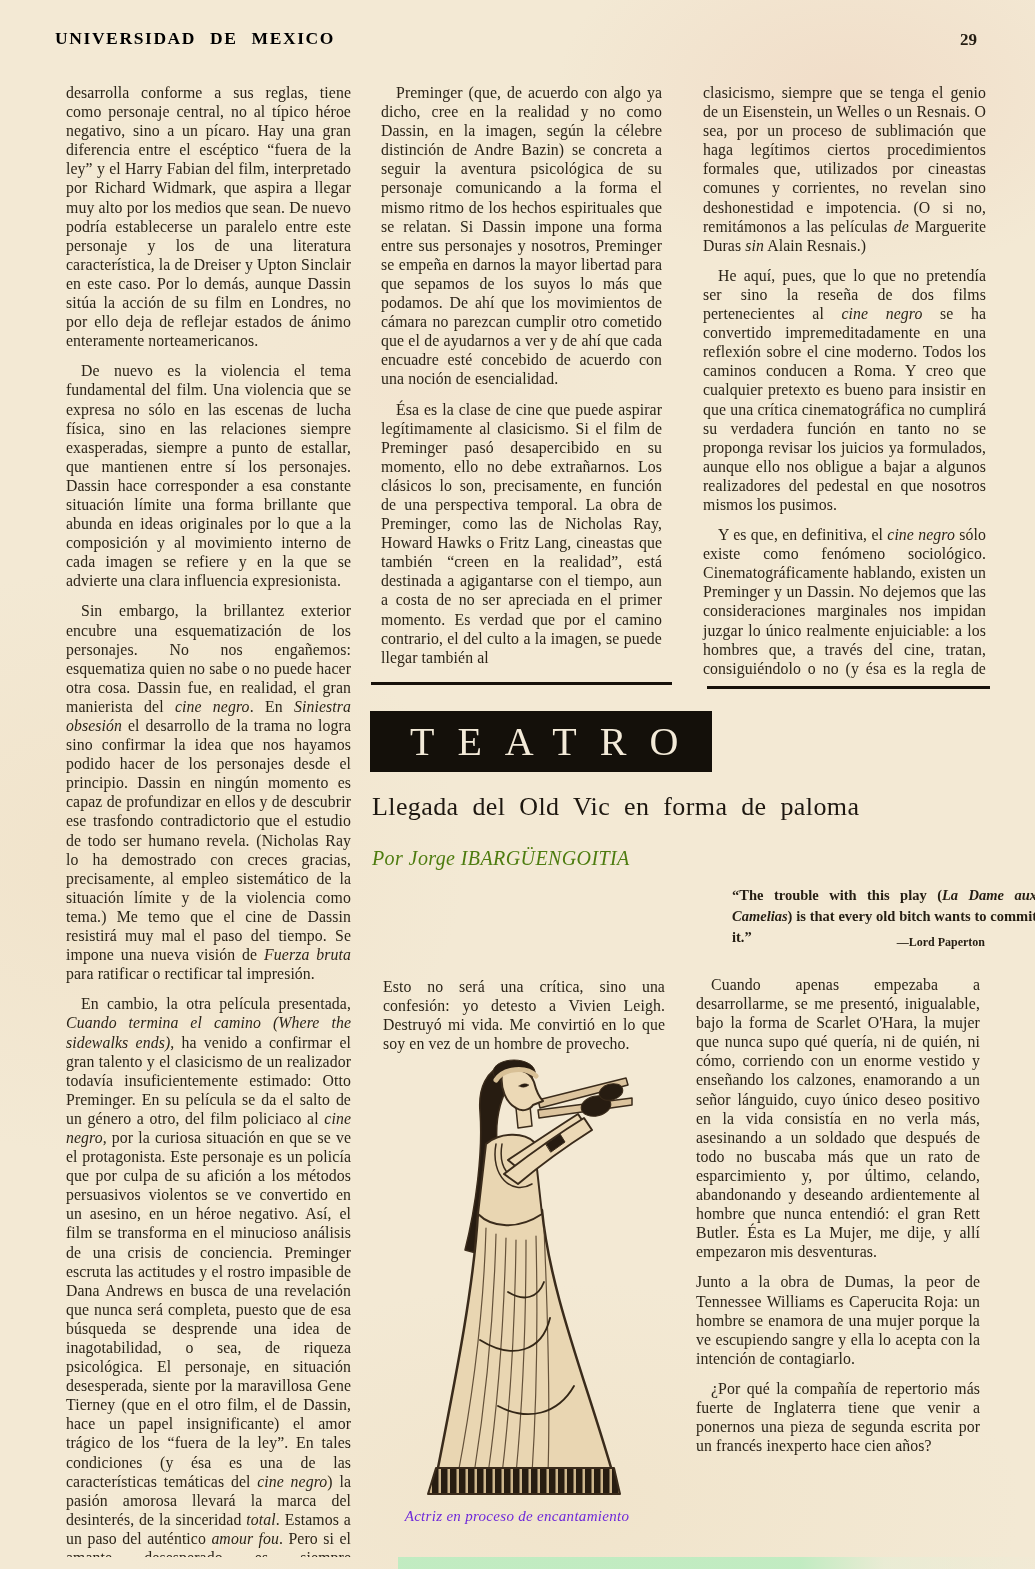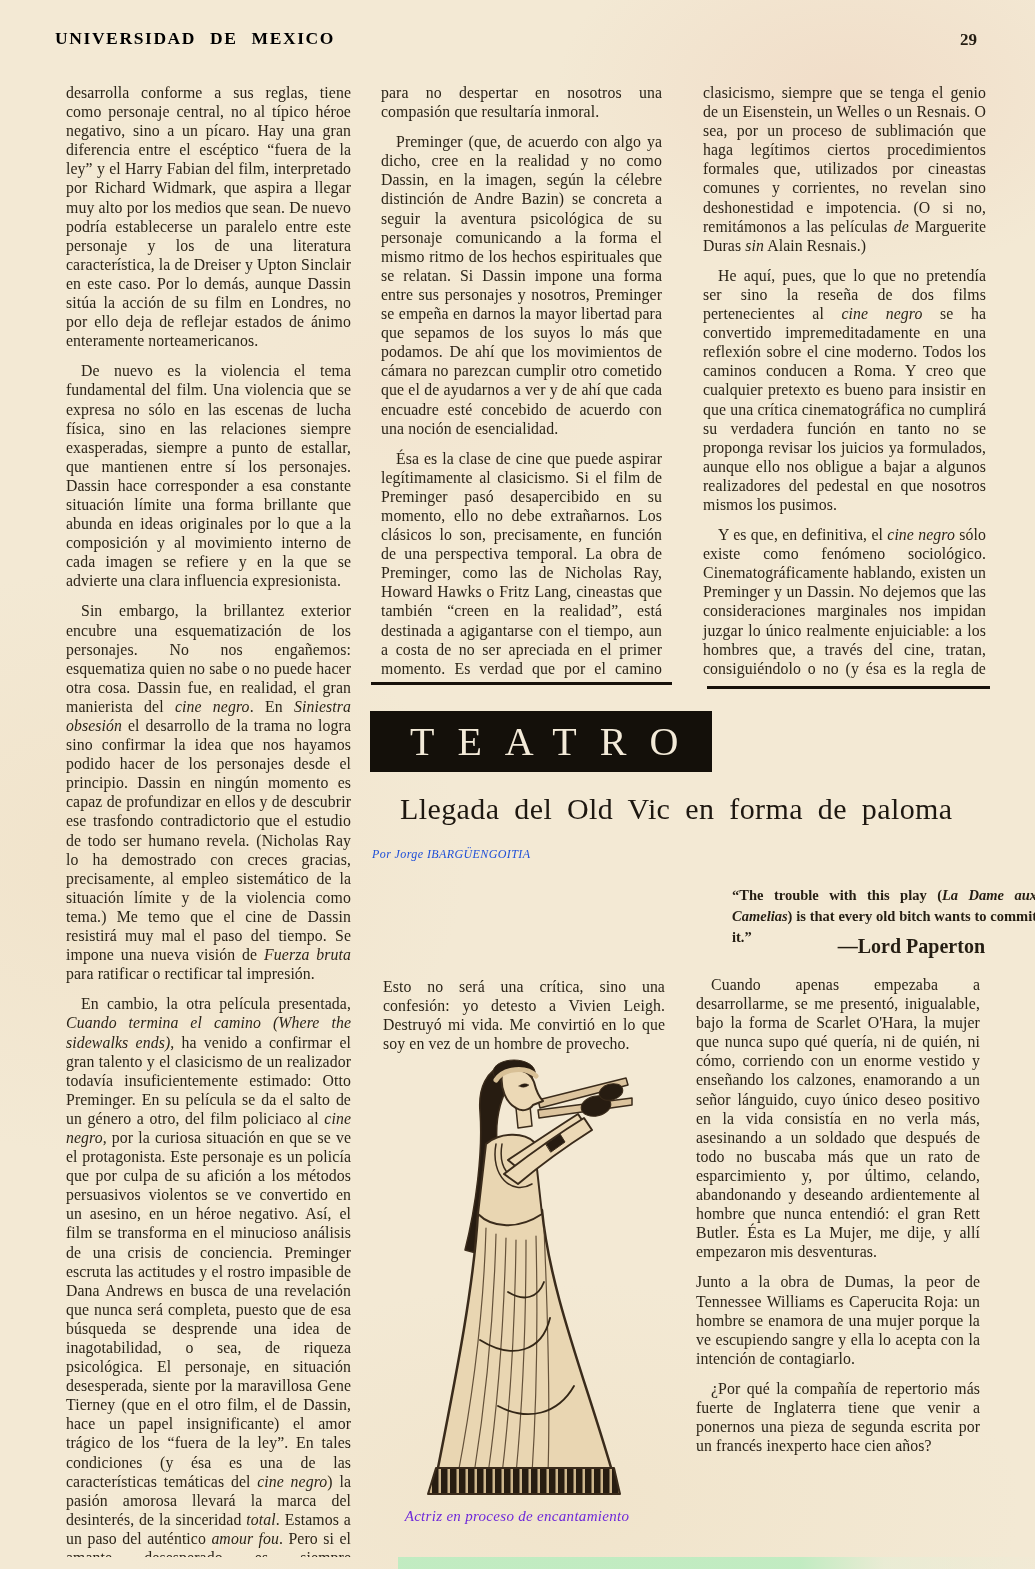--- a/index.html
+++ b/index.html
@@ -29,29 +29,29 @@
   #film-col-3{left:692px;top:72px;width:305px;height:608px;overflow:hidden;}
 
   .rule{position:absolute;height:3px;background:#17110a;}
   #rule-left{left:371px;top:682px;width:301px;}
   #rule-right{left:707px;top:686px;width:283px;}
 
   .banner{position:absolute;left:370px;top:711px;width:342px;height:61px;
     background:#14100a;color:#f3ead8;display:flex;align-items:center;
     padding-left:40px;box-sizing:border-box;
     font-size:40px;letter-spacing:23px;font-family:"Liberation Serif",serif;}
-  .title{position:absolute;left:372px;top:792px;width:625px;font-size:30px;
-    color:#1d1710;letter-spacing:.4px;word-spacing:7px;margin-left:28px;}
-  .byline{position:absolute;left:372px;top:847px;font-style:italic;font-size:12px;
-    letter-spacing:.4px;color:#1d4ed8;}
+  .title{position:absolute;left:372px;top:792px;width:625px;font-size:26px;
+    color:#1d1710;letter-spacing:.4px;word-spacing:7px;}
+  .byline{position:absolute;left:372px;top:847px;font-style:italic;font-size:20px;
+    letter-spacing:.4px;color:#4d7c0f;}
 
   .epigraph{position:absolute;left:685px;top:885px;width:305px;font-weight:bold;
     font-size:14.5px;line-height:21px;text-align:justify;color:#241d12;margin-left:47px;}
   .epigraph-attr{position:absolute;left:685px;top:935px;width:300px;text-align:right;
-    font-weight:bold;font-size:20px;color:#241d12;}
+    font-weight:bold;font-size:12px;color:#241d12;}
 
   #teatro-intro{left:372px;top:966px;width:304px;}
   #teatro-col-right{left:685px;top:964px;width:306px;height:585px;overflow:hidden;}
 
   .illustration{position:absolute;left:390px;top:1056px;width:250px;height:440px;}
   .caption{position:absolute;left:383px;top:1508px;width:268px;text-align:center;
     font-style:italic;font-size:15px;letter-spacing:.3px;color:#6d28d9;}
 
   .scan-strip{position:absolute;left:398px;top:1557px;width:648px;height:12px;
     background:linear-gradient(to right, rgba(188,236,192,.9) 0%, rgba(188,236,192,.9) 62%, rgba(225,240,215,.5) 75%, rgba(240,235,215,.2) 100%);}
@@ -62,21 +62,20 @@
 <div class="masthead">UNIVERSIDAD DE MEXICO</div>
 <div class="pagenum">29</div>
 
 <div id="film-col-1" class="col">
     <p class="noindent"><span>desarrolla conforme a sus reglas, tiene como personaje central, no al típico héroe negativo, sino a un pícaro. Hay una gran diferencia entre el escéptico “fuera de la ley” y el Harry Fabian del film, interpretado por Richard Widmark, que aspira a llegar muy alto por los medios que sean. De nuevo podría establecerse un paralelo entre este personaje y los de una literatura característica, la de Dreiser y Upton Sinclair en este caso. Por lo demás, aunque Dassin sitúa la acción de su film en Londres, no por ello deja de reflejar estados de ánimo enteramente norteamericanos.</span></p>
     <p><span>De nuevo es la violencia el tema fundamental del film. Una violencia que se expresa no sólo en las escenas de lucha física, sino en las relaciones siempre exasperadas, siempre a punto de estallar, que mantienen entre sí los personajes. Dassin hace corresponder a esa constante situación límite una forma brillante que abunda en ideas originales por lo que a la composición y al movimiento interno de cada imagen se refiere y en la que se advierte una clara influencia expresionista.</span></p>
     <p><span>Sin embargo, la brillantez exterior encubre una esquematización de los personajes. No nos engañemos: esquematiza quien no sabe o no puede hacer otra cosa. Dassin fue, en realidad, el gran manierista del </span><span class="it">cine negro</span><span>. En </span><span class="it">Siniestra obsesión</span><span> el desarrollo de la trama no logra sino confirmar la idea que nos hayamos podido hacer de los personajes desde el principio. Dassin en ningún momento es capaz de profundizar en ellos y de descubrir ese trasfondo contradictorio que el estudio de todo ser humano revela. (Nicholas Ray lo ha demostrado con creces gracias, precisamente, al empleo sistemático de la situación límite y de la violencia como tema.) Me temo que el cine de Dassin resistirá muy mal el paso del tiempo. Se impone una nueva visión de </span><span class="it">Fuerza bruta</span><span> para ratificar o rectificar tal impresión.</span></p>
     <p><span>En cambio, la otra película presentada, </span><span class="it">Cuando termina el camino (Where the sidewalks ends)</span><span>, ha venido a confirmar el gran talento y el clasicismo de un realizador todavía insuficientemente estimado: Otto Preminger. En su película se da el salto de un género a otro, del film policiaco al </span><span class="it">cine negro,</span><span> por la curiosa situación en que se ve el protagonista. Este personaje es un policía que por culpa de su afición a los métodos persuasivos violentos se ve convertido en un asesino, en un héroe negativo. Así, el film se transforma en el minucioso análisis de una crisis de conciencia. Preminger escruta las actitudes y el rostro impasible de Dana Andrews en busca de una revelación que nunca será completa, puesto que de esa búsqueda se desprende una idea de inagotabilidad, o sea, de riqueza psicológica. El personaje, en situación desesperada, siente por la maravillosa Gene Tierney (que en el otro film, el de Dassin, hace un papel insignificante) el amor trágico de los “fuera de la ley”. En tales condiciones (y ésa es una de las características temáticas del </span><span class="it">cine negro</span><span>) la pasión amorosa llevará la marca del desinterés, de la sinceridad </span><span class="it">total</span><span>. Estamos a un paso del auténtico </span><span class="it">amour fou</span><span>. Pero si el amante desesperado es siempre conmovedor, se comportará con la dignidad necesaria</span></p>
   </div>
 <div id="film-col-2" class="col">
-    <p class="noindent"><span>para no despertar en nosotros una compasión que resultaría inmoral.</span></p>
     <p><span>Preminger (que, de acuerdo con algo ya dicho, cree en la realidad y no como Dassin, en la imagen, según la célebre distinción de Andre Bazin) se concreta a seguir la aventura psicológica de su personaje comunicando a la forma el mismo ritmo de los hechos espirituales que se relatan. Si Dassin impone una forma entre sus personajes y nosotros, Preminger se empeña en darnos la mayor libertad para que sepamos de los suyos lo más que podamos. De ahí que los movimientos de cámara no parezcan cumplir otro cometido que el de ayudarnos a ver y de ahí que cada encuadre esté concebido de acuerdo con una noción de esencialidad.</span></p>
     <p><span>Ésa es la clase de cine que puede aspirar legítimamente al clasicismo. Si el film de Preminger pasó desapercibido en su momento, ello no debe extrañarnos. Los clásicos lo son, precisamente, en función de una perspectiva temporal. La obra de Preminger, como las de Nicholas Ray, Howard Hawks o Fritz Lang, cineastas que también “creen en la realidad”, está destinada a agigantarse con el tiempo, aun a costa de no ser apreciada en el primer momento. Es verdad que por el camino contrario, el del culto a la imagen, se puede llegar también al</span></p>
   </div>
 <div id="film-col-3" class="col">
     <p class="noindent"><span>clasicismo, siempre que se tenga el genio de un Eisenstein, un Welles o un Resnais. O sea, por un proceso de sublimación que haga legítimos ciertos procedimientos formales que, utilizados por cineastas comunes y corrientes, no revelan sino deshonestidad e impotencia. (O si no, remitámonos a las películas </span><span class="it">de</span><span> Marguerite Duras </span><span class="it">sin</span><span> Alain Resnais.)</span></p>
     <p><span>He aquí, pues, que lo que no pretendía ser sino la reseña de dos films pertenecientes al </span><span class="it">cine negro</span><span> se ha convertido impremeditadamente en una reflexión sobre el cine moderno. Todos los caminos conducen a Roma. Y creo que cualquier pretexto es bueno para insistir en que una crítica cinematográfica no cumplirá su verdadera función en tanto no se proponga revisar los juicios ya formulados, aunque ello nos obligue a bajar a algunos realizadores del pedestal en que nosotros mismos los pusimos.</span></p>
     <p><span>Y es que, en definitiva, el </span><span class="it">cine negro</span><span> sólo existe como fenómeno sociológico. Cinematográficamente hablando, existen un Preminger y un Dassin. No dejemos que las consideraciones marginales nos impidan juzgar lo único realmente enjuiciable: a los hombres que, a través del cine, tratan, consiguiéndolo o no (y ésa es la regla de oro de todo juicio), de establecer con nosotros una comunicación.</span></p>
   </div>
 
 <div id="rule-left" class="rule"></div>

